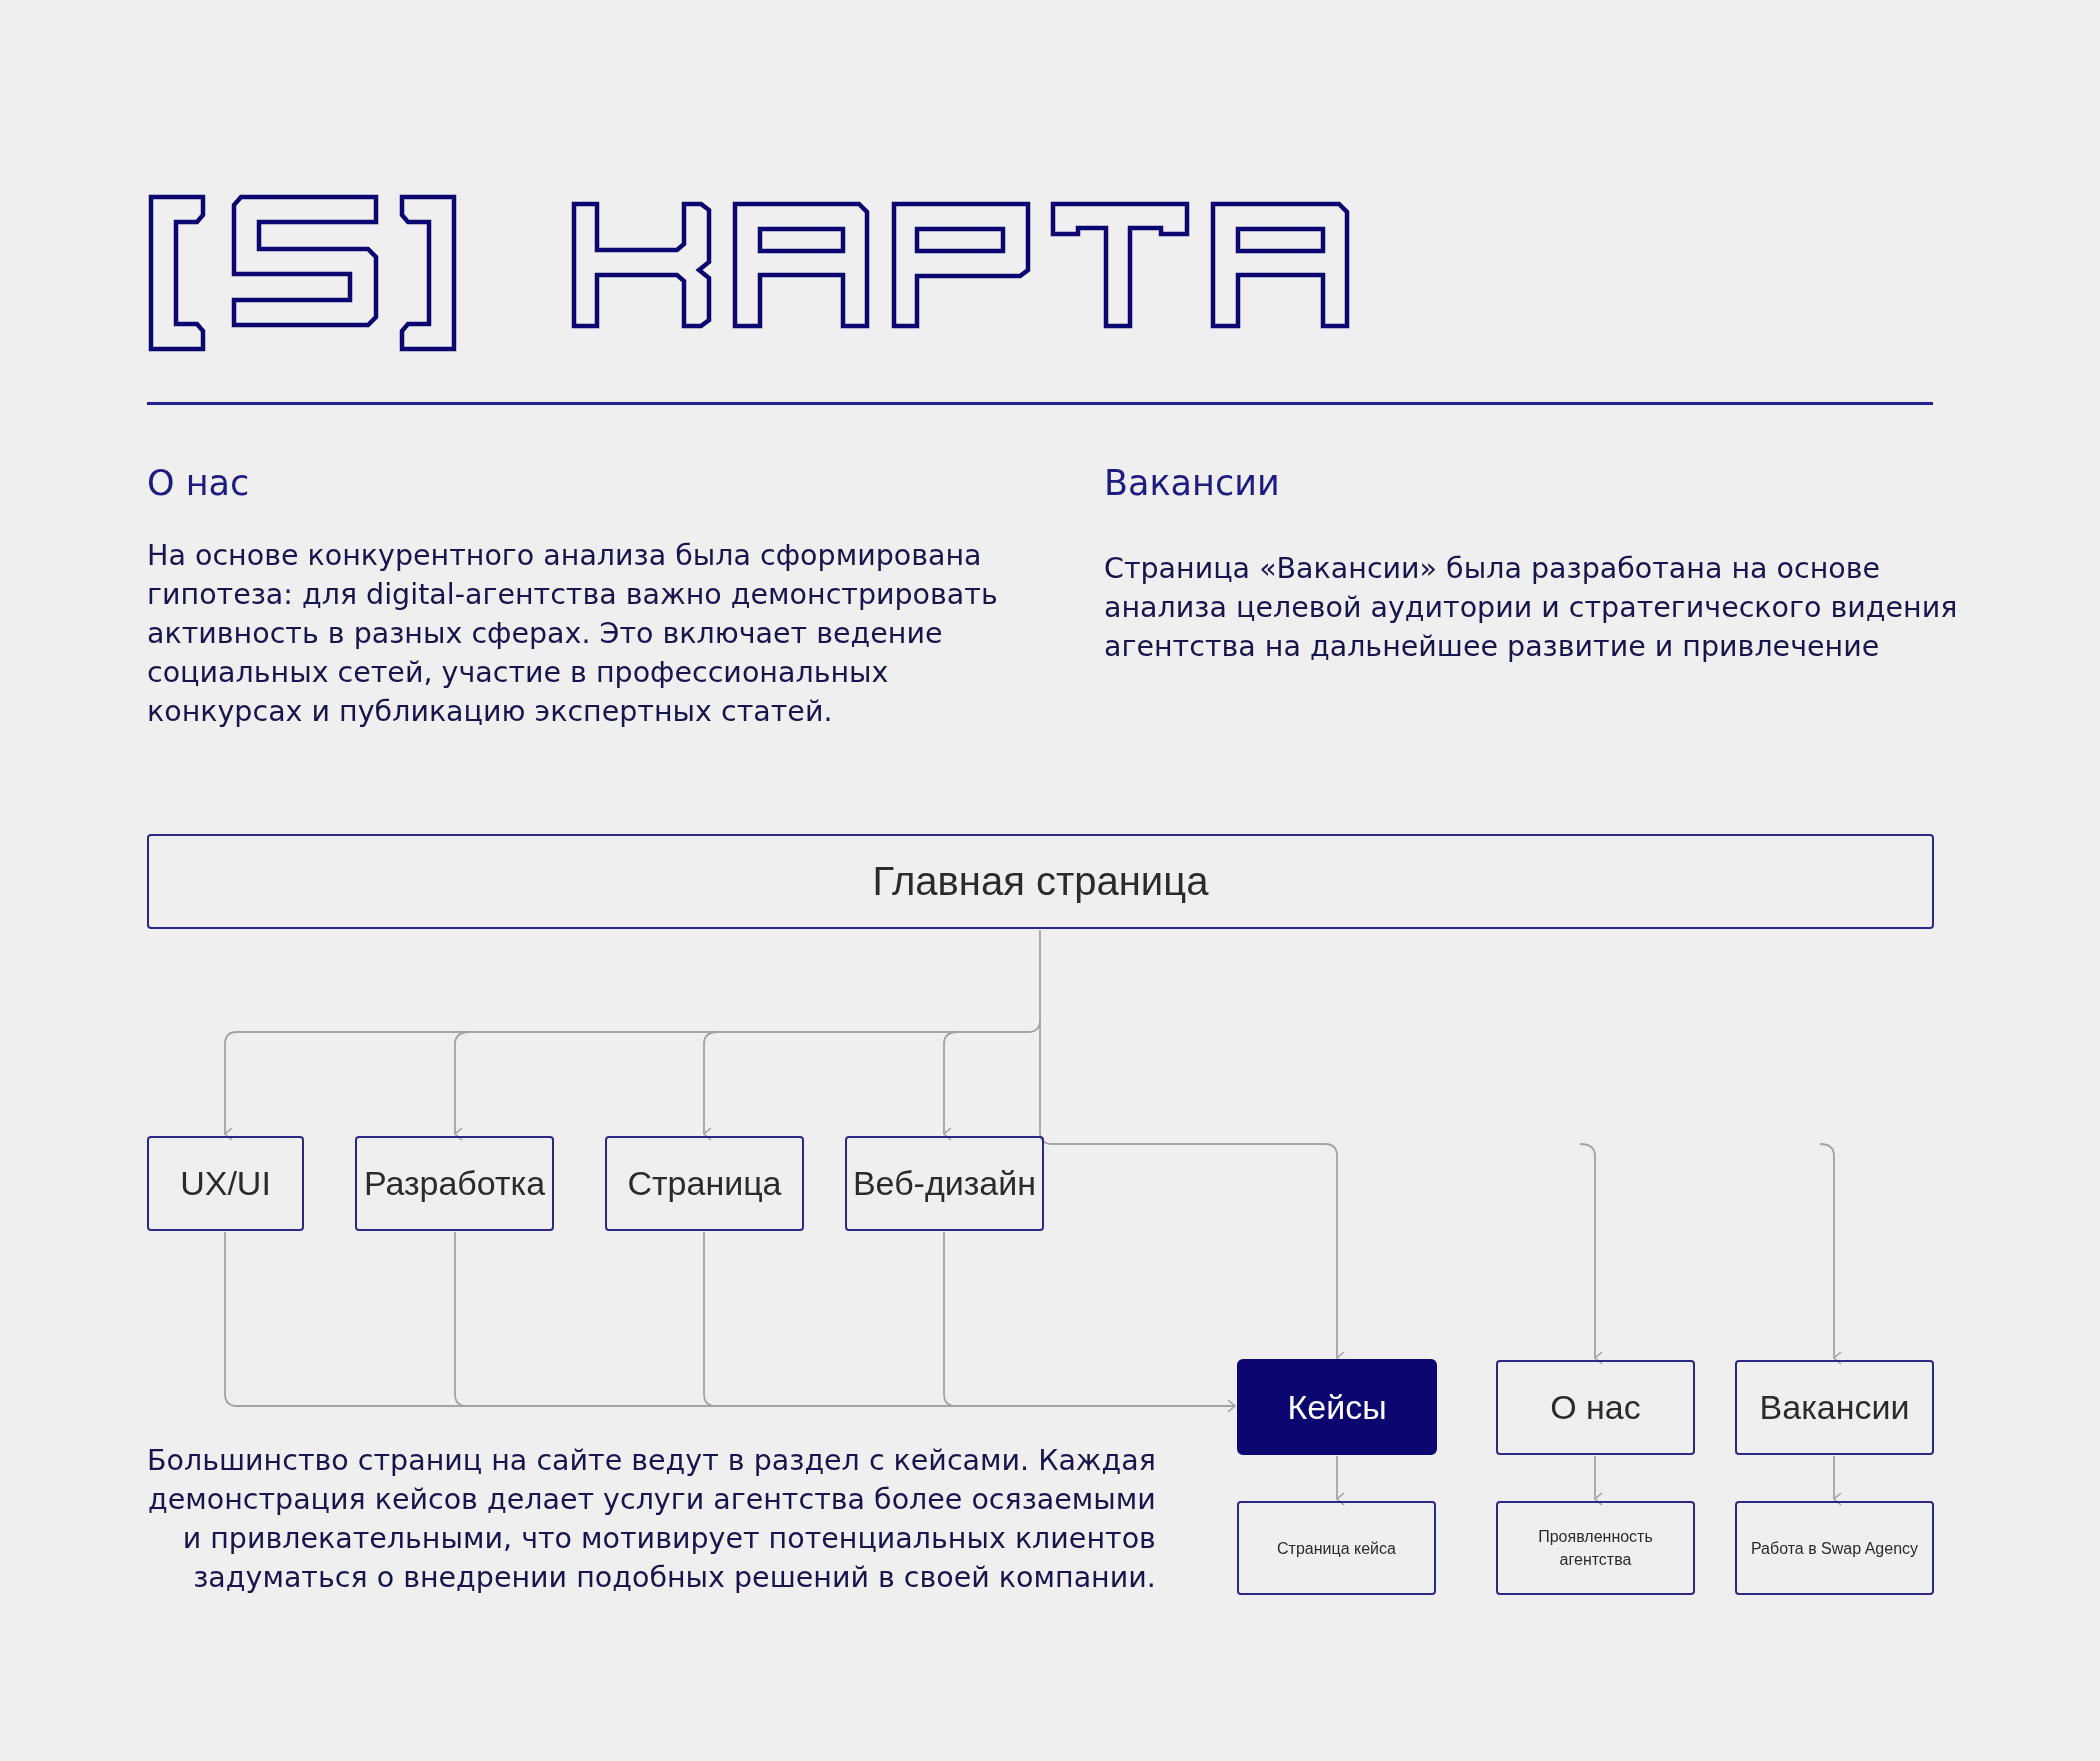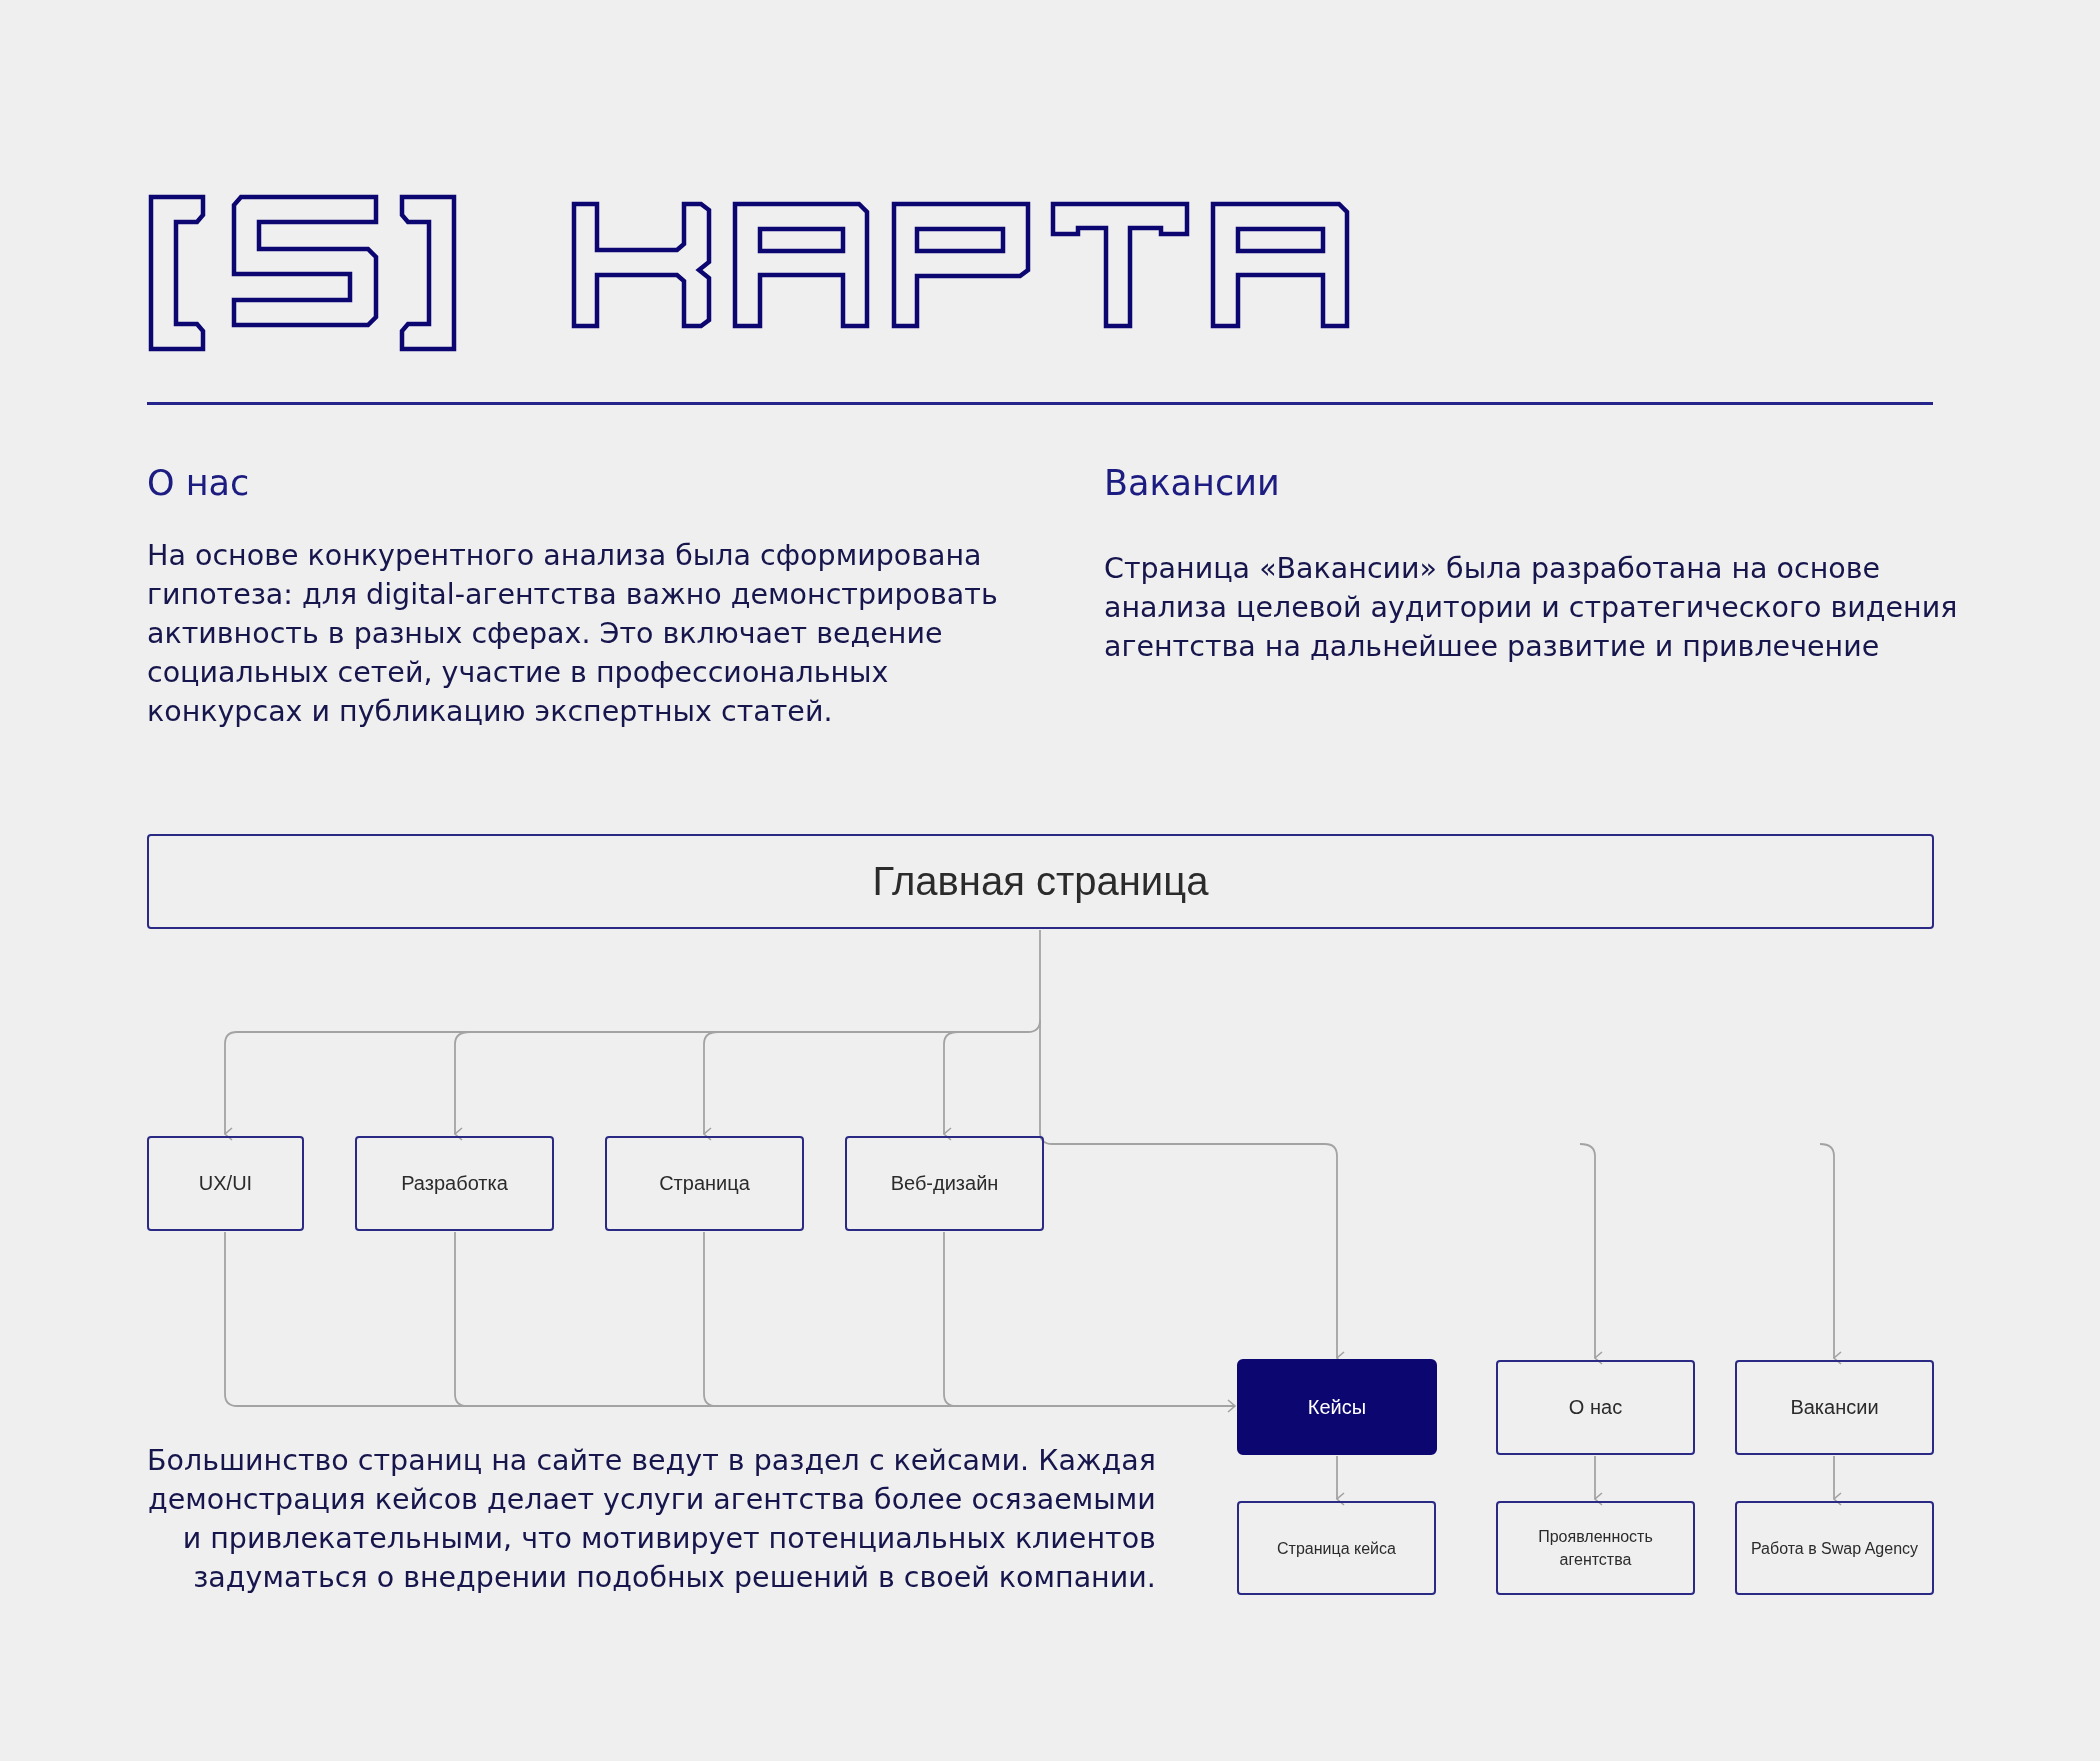--- a/index.html
+++ b/index.html
@@ -7,21 +7,21 @@
          font-family:"DejaVu Sans","Liberation Sans",sans-serif; }
   #title-svg { position:absolute; left:0; top:0; }
   .divider { position:absolute; left:147px; top:402px; width:1786px; height:3px; background:#24248a; }
   .heading { position:absolute; font-size:35px; color:#1d1c80; letter-spacing:0px; white-space:nowrap; }
   .body-text { position:absolute; font-size:28.5px; line-height:39px; color:#17164c; }
   .body-text div { white-space:nowrap; }
   .box { position:absolute; box-sizing:border-box; border:2px solid #2a2a84; border-radius:4px;
          display:flex; align-items:center; justify-content:center; text-align:right;
          color:#2b2b2b; font-family:"Liberation Sans",sans-serif; background:transparent; cursor:pointer; }
   .box.main { font-size:40px; }
-  .box.mid { font-size:20px; }
+  .box.mid { font-size:34px; }
   .box.filled { background:#0c0670; border-color:#0c0670; color:#ffffff; border-radius:6px; }
   .box.small { font-size:16px; line-height:23px; }
   #lines { position:absolute; left:0; top:0; pointer-events:none; }
 </style>
 </head>
 <body>
 
 <svg id="title-svg" width="2100" height="380" aria-label="[5] КАРТА">
   <g fill="none" stroke="#0c0670" stroke-width="4.5" stroke-linejoin="miter">
 

